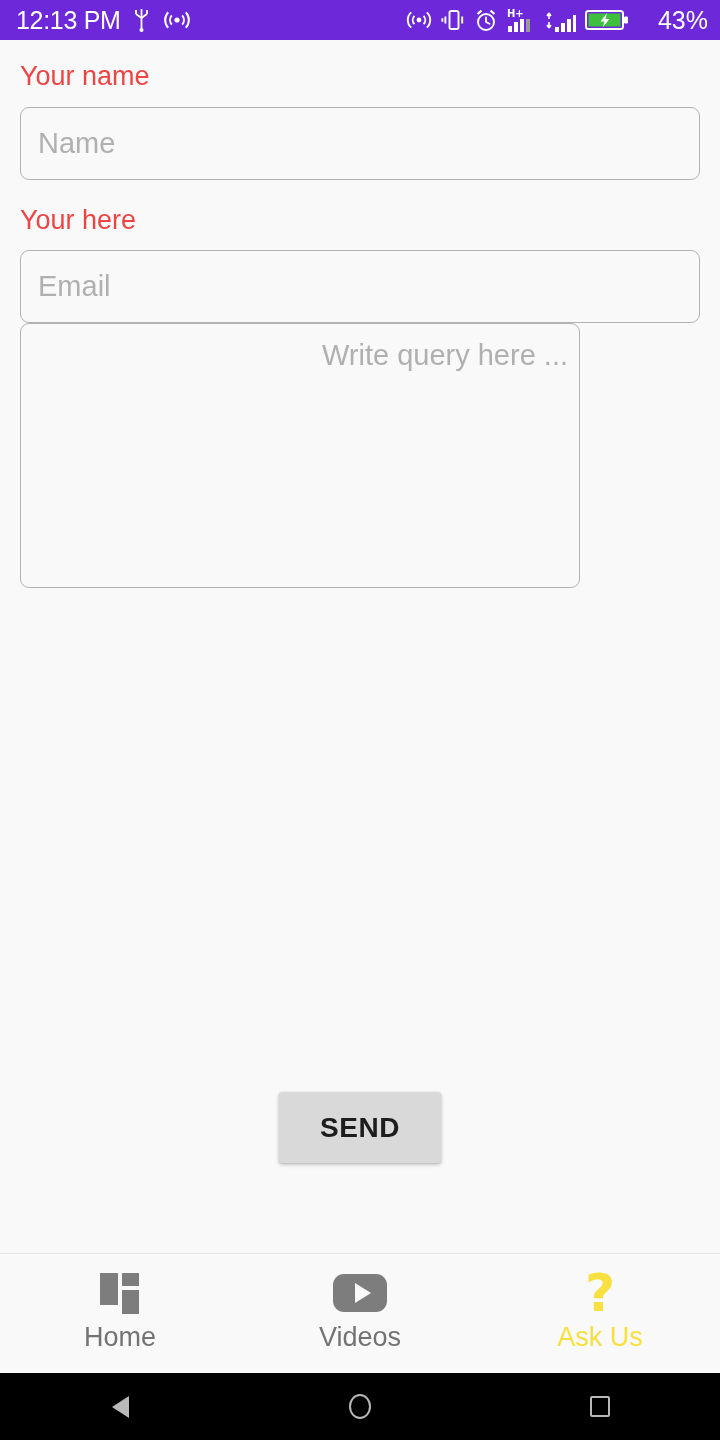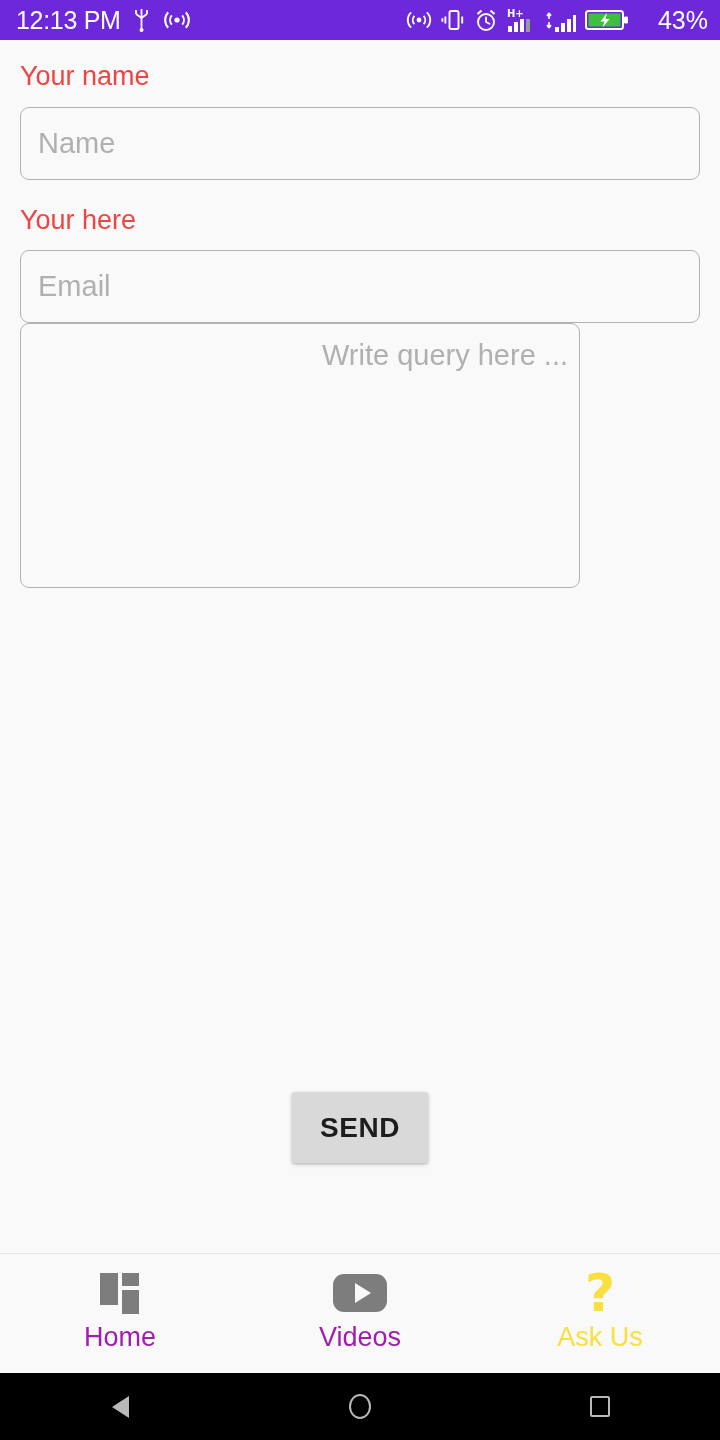--- a/index.html
+++ b/index.html
@@ -105,21 +105,21 @@
   
   .send-wrap {
     position: absolute;
     left: 0;
     right: 0;
     top: 1092px;
     display: flex;
     justify-content: center;
   }
   .send-button {
-    width: 136px;
+    width: 162px;
     height: 71px;
     background: #d9d9d9;
     border: none;
     border-radius: 3px;
     font-family: "Liberation Sans", sans-serif;
     font-size: 28px;
     font-weight: bold;
     color: #1d1d1d;
     letter-spacing: 0.6px;
     box-shadow: 0 1px 3px rgba(0,0,0,0.22), 0 2px 5px rgba(0,0,0,0.10);
@@ -148,21 +148,21 @@
     cursor: pointer;
   }
   .nav-icon {
     height: 44px;
     display: flex;
     align-items: center;
     justify-content: center;
   }
   .nav-label {
     font-size: 27px;
-    color: #a21caf;
+    color: #737373;
     line-height: 1;
   }
   .nav-item.active .nav-label { color: #f7e03f; }
 
   
   .grid-icon {
     width: 41px;
     height: 41px;
     display: grid;
     grid-template-columns: 18px 17px;

